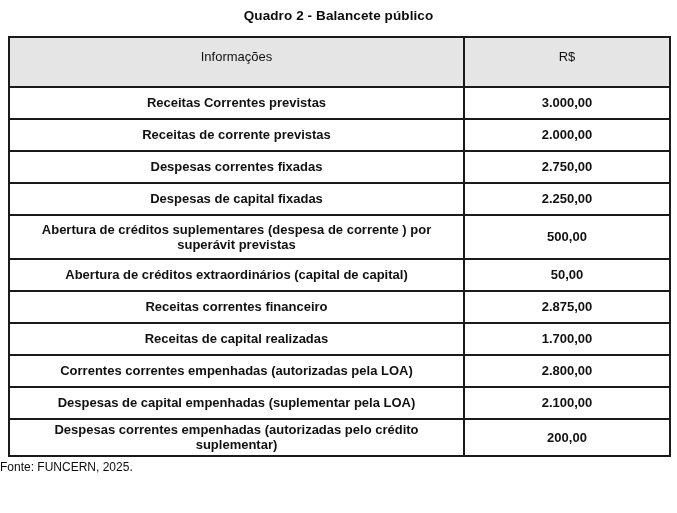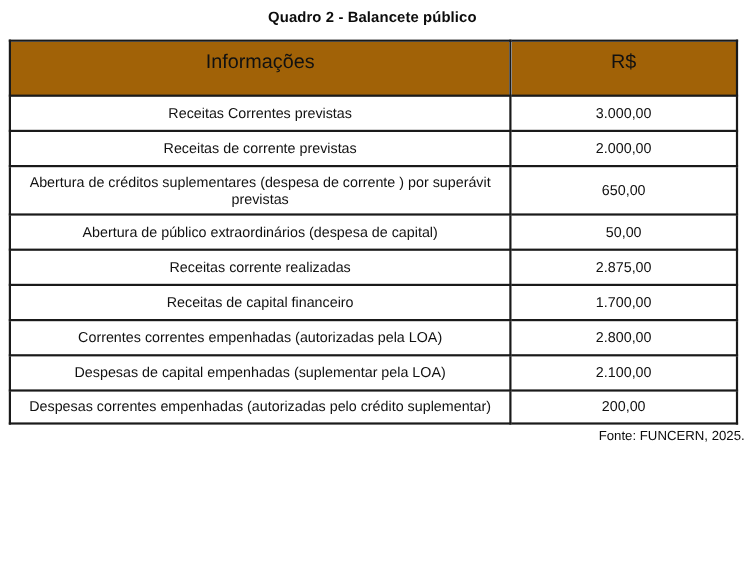--- a/index.html
+++ b/index.html
@@ -38,31 +38,31 @@
     text-align: center;
     vertical-align: middle;
     font-size: 13px;
     line-height: 1.18;
     padding: 2px 3px;
     overflow: hidden;
   }
   table.balancete col.col-info { width: 455px; }
   table.balancete col.col-val  { width: 206px; }
   table.balancete th {
-    background: #a16207;
+    background: #e5e5e5;
     font-weight: normal;
     height: 34px;
     padding-bottom: 12px;
-    font-size: 18px;
+    font-size: 13px;
   }
-  table.balancete td { height: 26px; }
+  table.balancete td { height: 26px; font-weight: bold; }
   tr.row-tall td { height: 38px; }
   tr.row-short td { height: 24px; margin-top: 45px; }
   .fonte {
-    text-align: right;
+    text-align: left;
     font-size: 12px;
     margin-top: 3px;
     color: #0c0c0c;
   }
 </style>
 </head>
 <body>
 
 <div class="page">
 
@@ -81,34 +81,42 @@
     </thead>
     <tbody>
       <tr>
         <td>Receitas Correntes previstas</td>
         <td>3.000,00</td>
       </tr>
       <tr>
         <td>Receitas de corrente previstas</td>
         <td>2.000,00</td>
       </tr>
+      <tr>
+        <td>Despesas correntes fixadas</td>
+        <td>2.750,00</td>
+      </tr>
+      <tr>
+        <td>Despesas de capital fixadas</td>
+        <td>2.250,00</td>
+      </tr>
       <tr class="row-tall">
         <td>Abertura de créditos suplementares (despesa de corrente ) por superávit previstas</td>
-        <td>650,00</td>
+        <td>500,00</td>
       </tr>
       <tr>
-        <td>Abertura de público extraordinários (despesa de capital)</td>
+        <td>Abertura de créditos extraordinários (capital de capital)</td>
         <td>50,00</td>
       </tr>
       <tr>
-        <td>Receitas corrente realizadas</td>
+        <td>Receitas correntes financeiro</td>
         <td>2.875,00</td>
       </tr>
       <tr>
-        <td>Receitas de capital financeiro</td>
+        <td>Receitas de capital realizadas</td>
         <td>1.700,00</td>
       </tr>
       <tr>
         <td>Correntes correntes empenhadas (autorizadas pela LOA)</td>
         <td>2.800,00</td>
       </tr>
       <tr>
         <td>Despesas de capital empenhadas (suplementar pela LOA)</td>
         <td>2.100,00</td>
       </tr>

